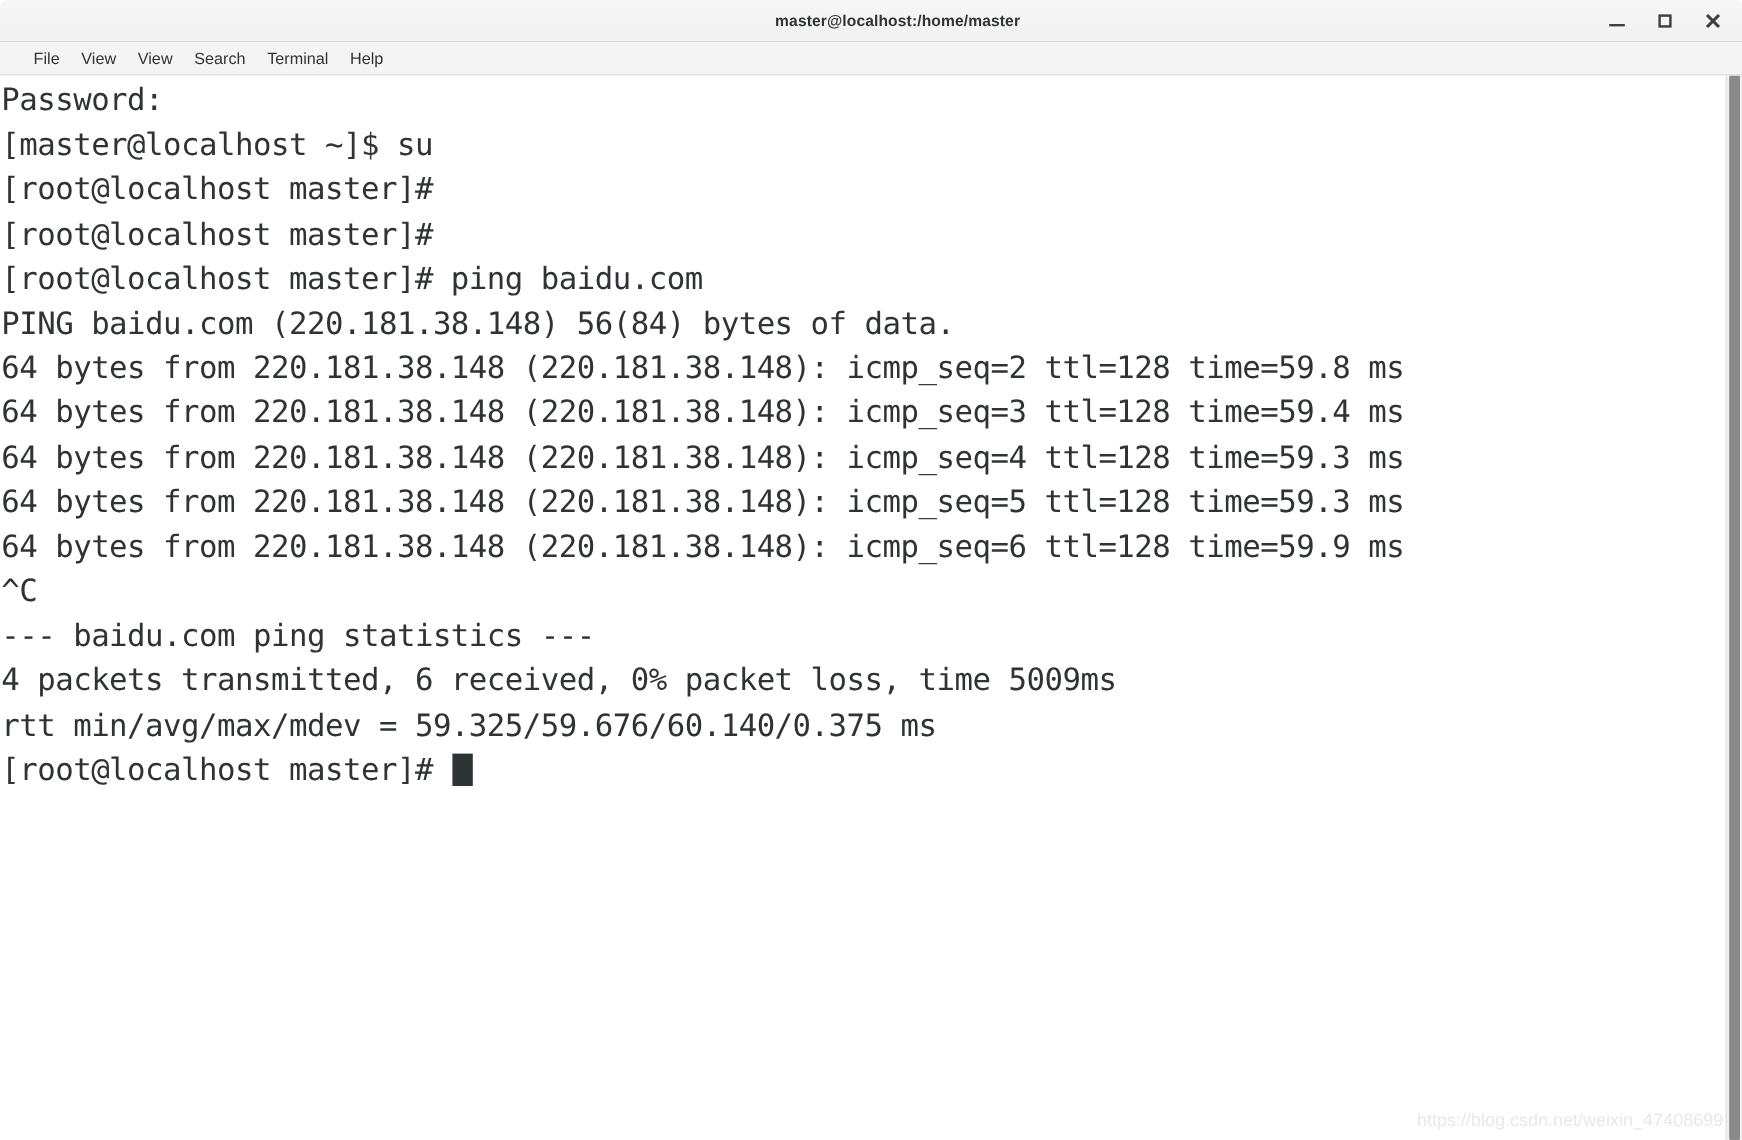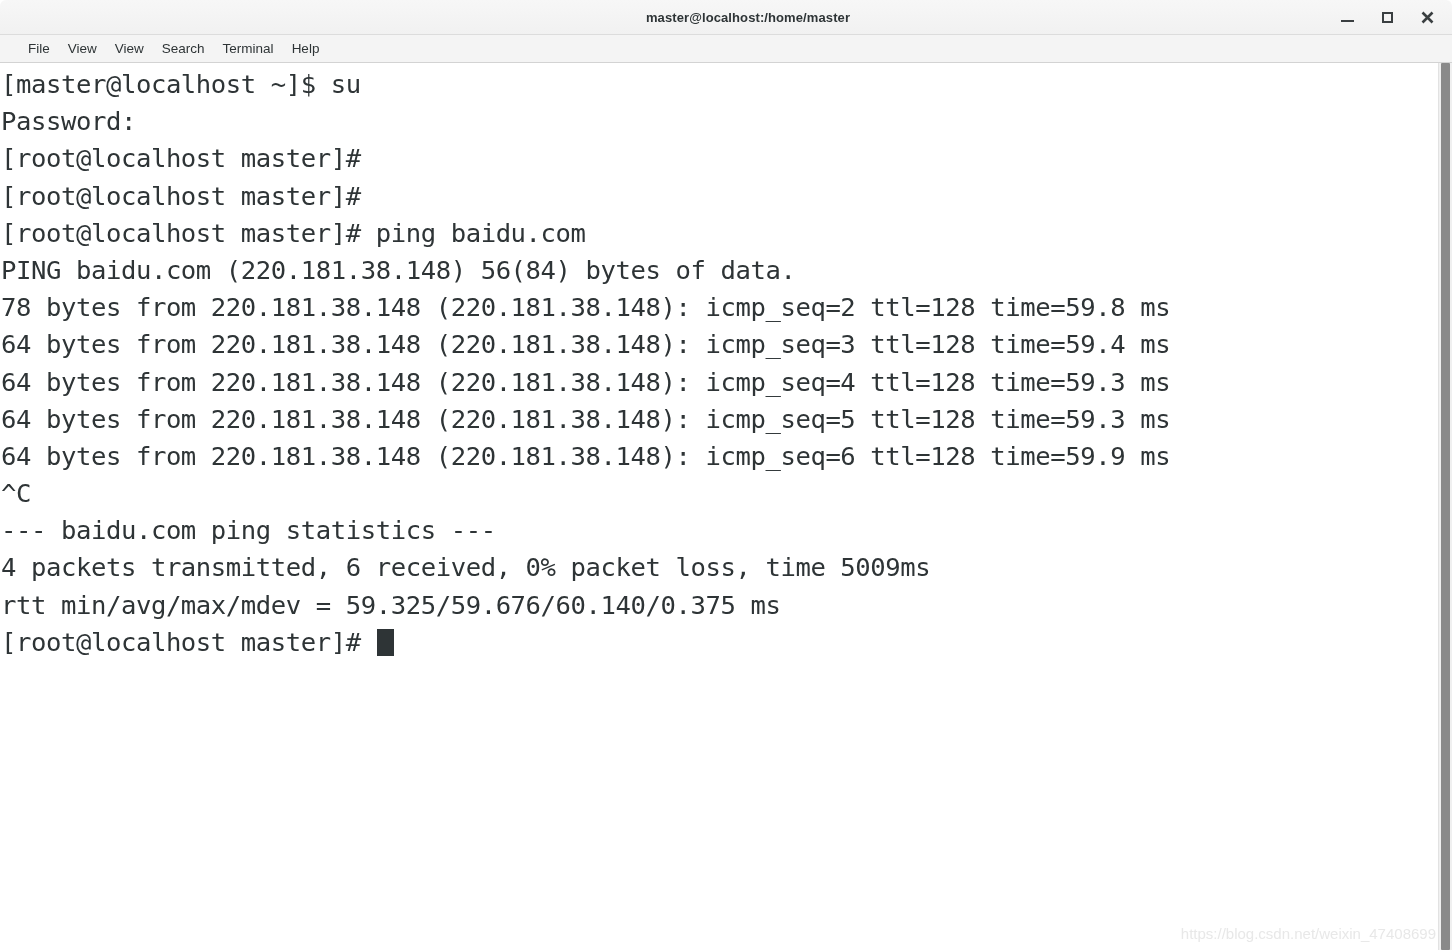--- a/index.html
+++ b/index.html
@@ -195,27 +195,27 @@
     <div class="menu-item">File</div>
     <div class="menu-item">View</div>
     <div class="menu-item">View</div>
     <div class="menu-item">Search</div>
     <div class="menu-item">Terminal</div>
     <div class="menu-item">Help</div>
   </div>
 
   <div class="terminal-wrap">
     <div class="terminal" id="terminal-output">
+      <div class="term-line">Password:</div>
       <div class="term-line">[master@localhost ~]$ su</div>
-      <div class="term-line">Password:</div>
       <div class="term-line">[root@localhost master]#</div>
       <div class="term-line">[root@localhost master]#</div>
       <div class="term-line">[root@localhost master]# ping baidu.com</div>
       <div class="term-line">PING baidu.com (220.181.38.148) 56(84) bytes of data.</div>
-      <div class="term-line">78 bytes from 220.181.38.148 (220.181.38.148): icmp_seq=2 ttl=128 time=59.8 ms</div>
+      <div class="term-line">64 bytes from 220.181.38.148 (220.181.38.148): icmp_seq=2 ttl=128 time=59.8 ms</div>
       <div class="term-line">64 bytes from 220.181.38.148 (220.181.38.148): icmp_seq=3 ttl=128 time=59.4 ms</div>
       <div class="term-line">64 bytes from 220.181.38.148 (220.181.38.148): icmp_seq=4 ttl=128 time=59.3 ms</div>
       <div class="term-line">64 bytes from 220.181.38.148 (220.181.38.148): icmp_seq=5 ttl=128 time=59.3 ms</div>
       <div class="term-line">64 bytes from 220.181.38.148 (220.181.38.148): icmp_seq=6 ttl=128 time=59.9 ms</div>
       <div class="term-line">^C</div>
       <div class="term-line">--- baidu.com ping statistics ---</div>
       <div class="term-line">4 packets transmitted, 6 received, 0% packet loss, time 5009ms</div>
       <div class="term-line">rtt min/avg/max/mdev = 59.325/59.676/60.140/0.375 ms</div>
       <div class="term-line"><span>[root@localhost master]# </span><span class="cursor"></span></div>
     </div>

